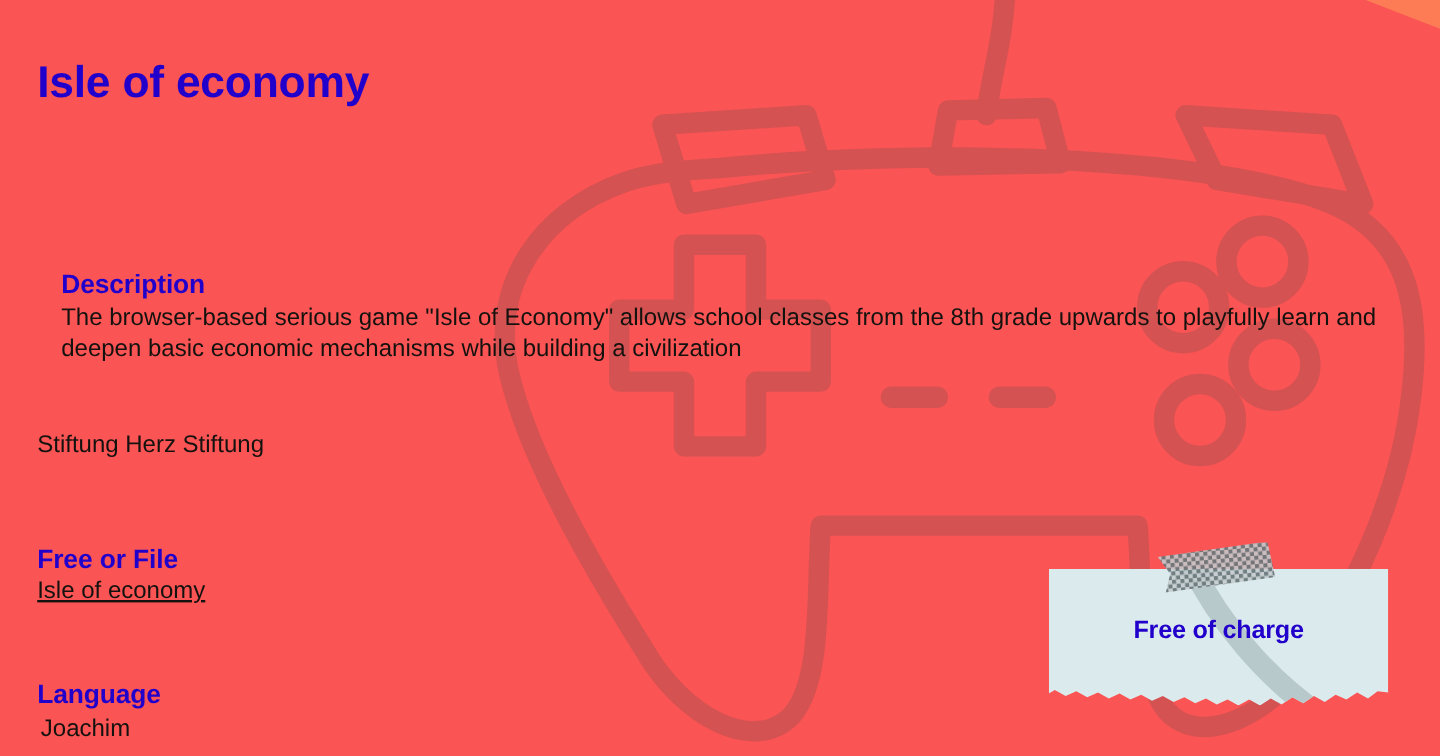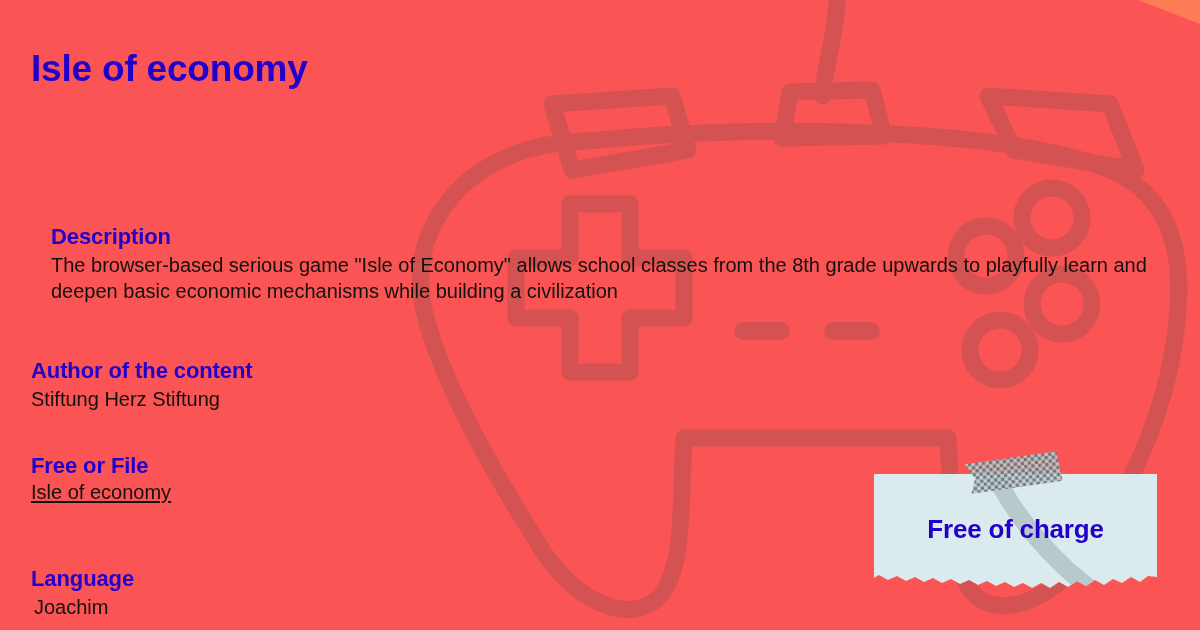--- a/index.html
+++ b/index.html
@@ -98,21 +98,21 @@
     height: 145px;
     z-index: 4;
   }
   .note-svg { position: absolute; left: 0; top: 0; }
   .note-label {
     position: absolute;
     left: 0;
     top: 62px;
     width: 283px;
     text-align: center;
-    font-size: 26px;
+    font-size: 21px;
     font-weight: bold;
     color: #2200cc;
     letter-spacing: -0.2px;
     z-index: 6;
   }
   .tape-svg {
     position: absolute;
     left: 88px;
     top: 0px;
     z-index: 7;
@@ -169,21 +169,20 @@
   <div class="content">
 
     <h1 class="title">Isle of economy</h1>
 
     <section class="section" id="sec-description">
       <h2 class="section-heading">Description</h2>
       <p class="section-body">The browser-based serious game "Isle of Economy" allows school classes from the 8th grade upwards to playfully learn and deepen basic economic mechanisms while building a civilization</p>
     </section>
 
     <section class="section" id="sec-author">
-      <h2 class="section-heading">Author of the content</h2>
       <p class="section-body">Stiftung Herz Stiftung</p>
     </section>
 
     <section class="section" id="sec-link">
       <h2 class="section-heading">Free or File</h2>
       <a class="link-text" href="#">Isle of economy</a>
     </section>
 
     <section class="section" id="sec-language">
       <h2 class="section-heading">Language</h2>

